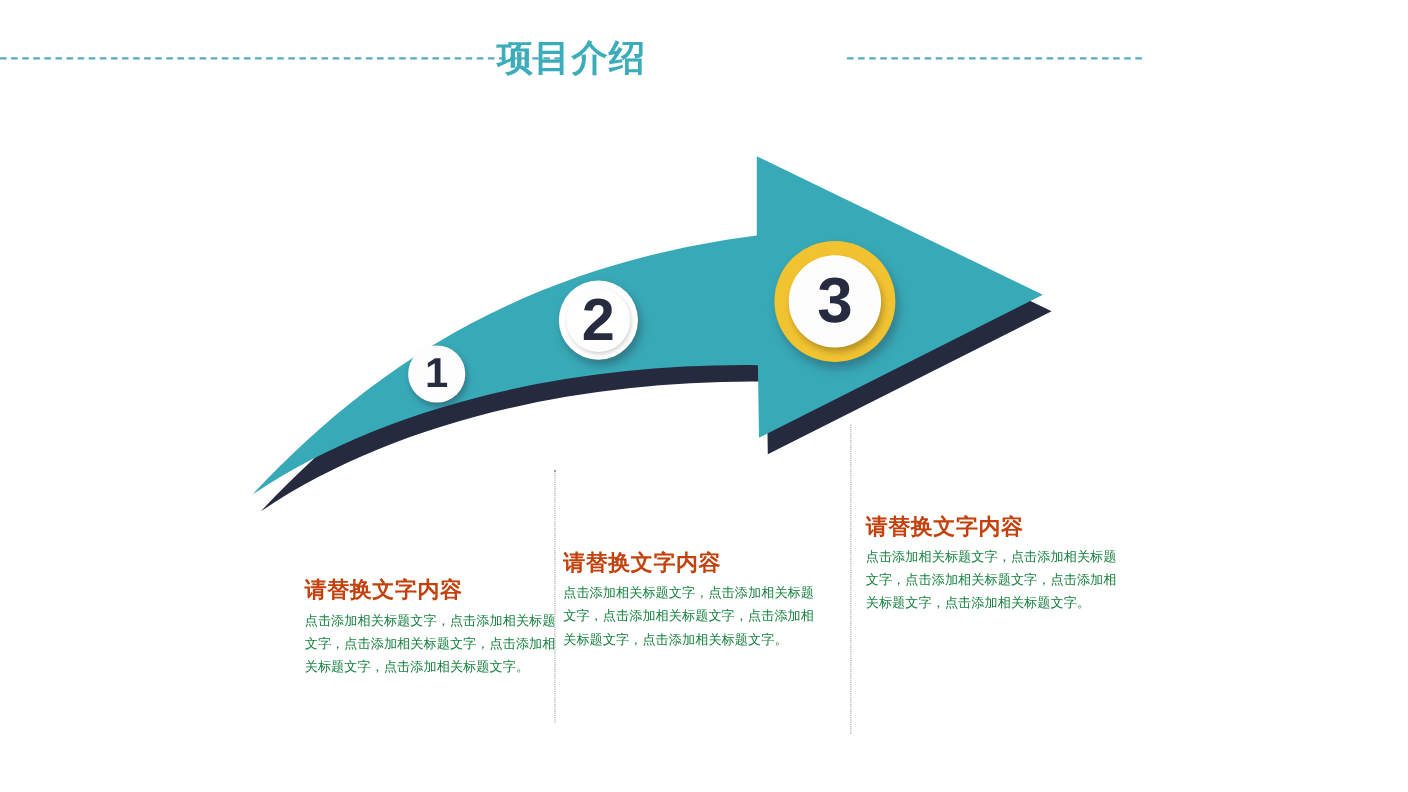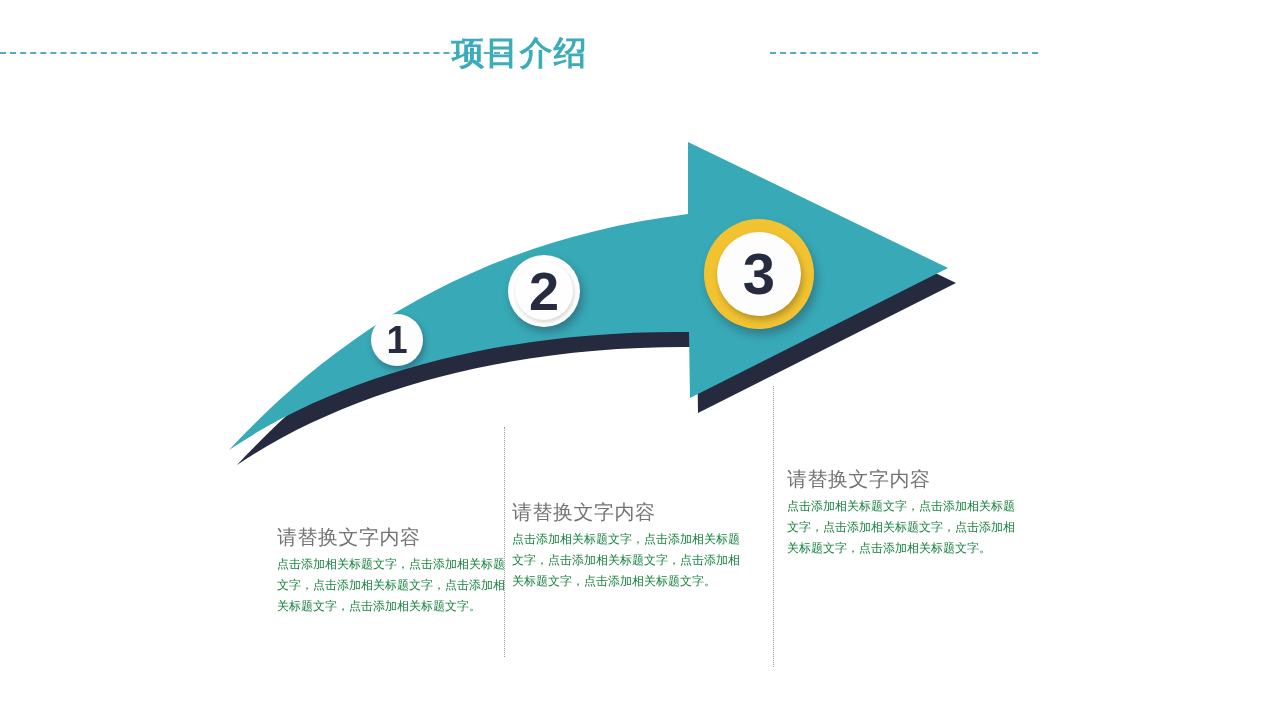--- a/index.html
+++ b/index.html
@@ -62,22 +62,22 @@
   .vsep{position:absolute;width:0;border-left:1px dotted #9a9a9a;}
   .sep1{left:504px;top:427px;height:230px;}
   .sep2{left:773px;top:386px;height:281px;}
 
   
   .tblock{position:absolute;width:232px;}
   .b1{left:277px;top:524px;}
   .b2{left:512px;top:499px;}
   .b3{left:787px;top:466px;}
   .tb-title{
-    font-size:20px;line-height:26px;color:#737373;
-    letter-spacing:0.5px;font-weight:400;
+    font-size:20px;line-height:26px;color:#c2410c;
+    letter-spacing:0.5px;font-weight:700;
   }
   .tb-body{margin-top:4px;}
   .tb-line{
     font-size:12px;line-height:21px;color:#15803d;
     white-space:nowrap;letter-spacing:0;
   }
 </style>
 </head>
 <body>
 

